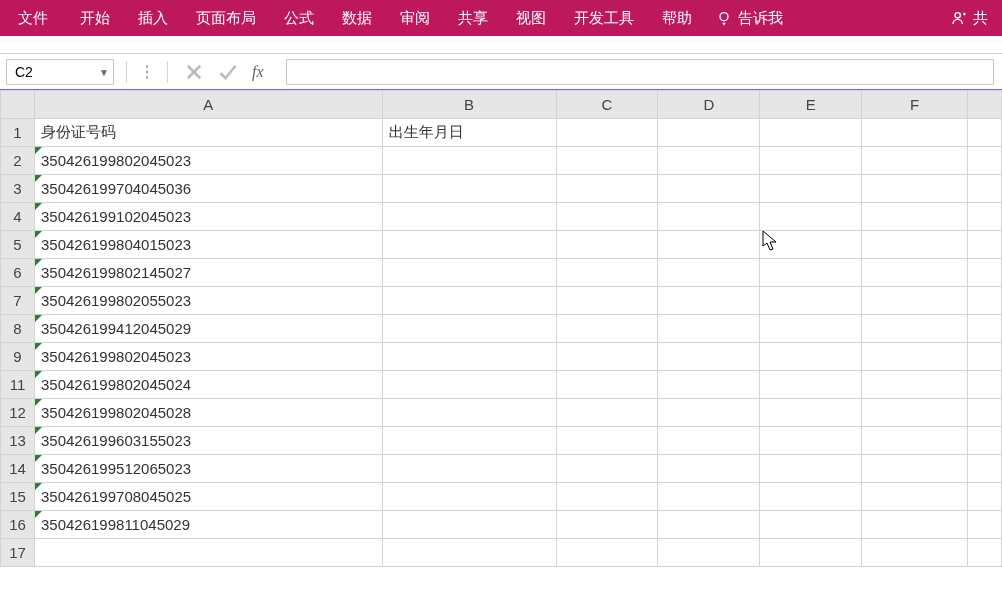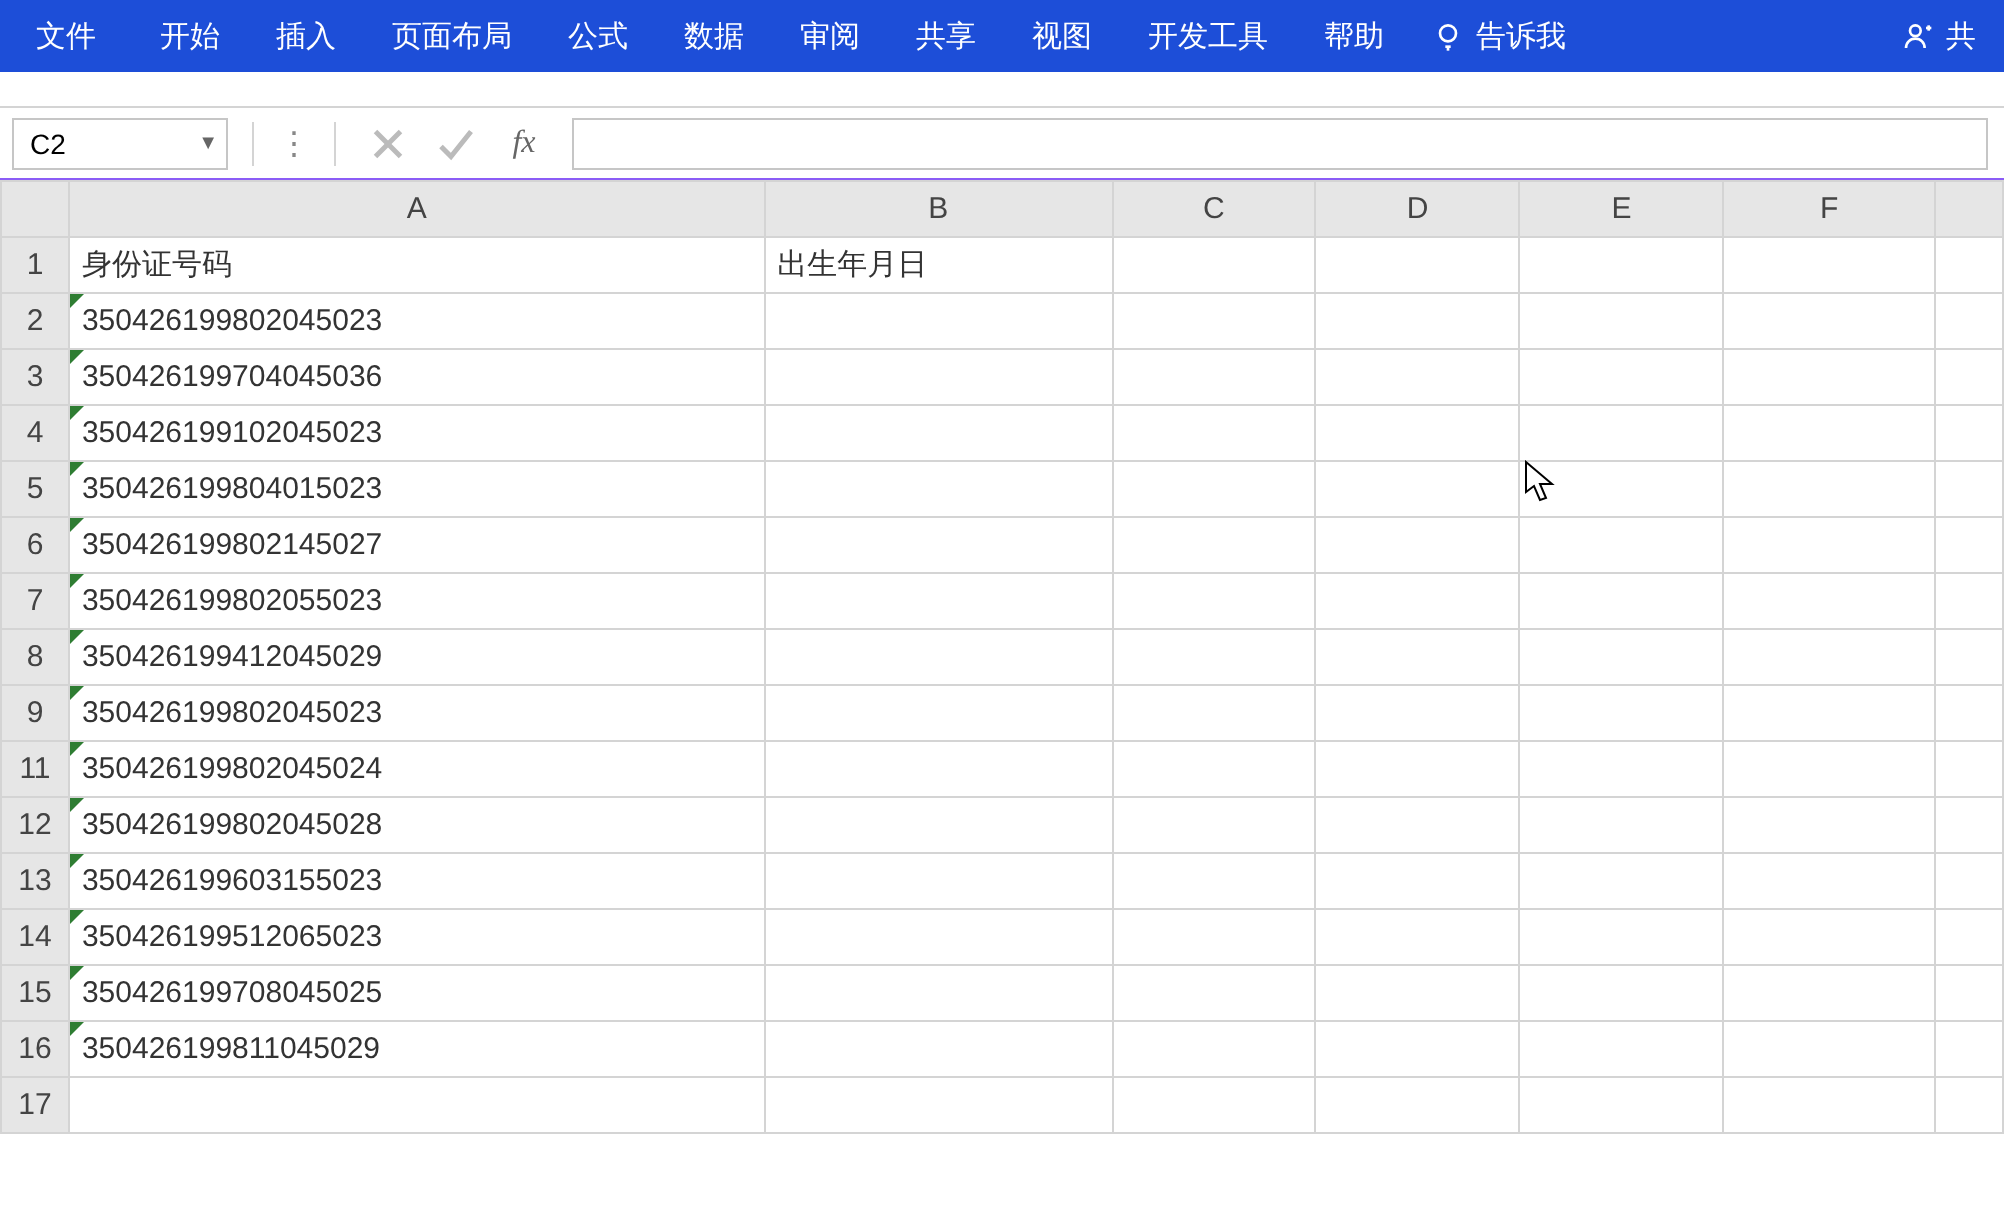--- a/index.html
+++ b/index.html
@@ -1,33 +1,33 @@
 <!DOCTYPE html>
 <html><head>
 <meta charset="utf-8">
 <style>
 * { box-sizing: border-box; margin: 0; padding: 0; }
 body { font-family: "Microsoft YaHei", Arial, sans-serif; font-size: 14px; background: #fff; overflow: hidden; width: 1002px; height: 608px; position: relative; }
 
-.ribbon { background: #1d4ed8; height: 36px; display: flex; align-items: center; padding: 0 8px; color: #fff; font-size: 15px; }
+.ribbon { background: #be185d; height: 36px; display: flex; align-items: center; padding: 0 8px; color: #fff; font-size: 15px; }
 .ribbon .tab { padding: 0 14px; height: 36px; display: flex; align-items: center; cursor: pointer; }
 .ribbon .tab:first-child { padding-left: 10px; padding-right: 18px; }
 .ribbon .tellme { display: flex; align-items: center; gap: 6px; padding: 0 10px; }
 .ribbon .share { display: flex; align-items: center; gap: 6px; padding: 0 6px; margin-left: auto; }
 .ribbon svg { width: 16px; height: 16px; }
 
 .blankbar { height: 18px; background: #fff; border-bottom: 1px solid #d4d4d4; }
 
 .fbar { height: 36px; display: flex; align-items: center; border-bottom: 1px solid #8b5cf6; background: #fff; }
 .namebox { width: 108px; height: 26px; margin: 0 6px; border: 1px solid #c6c6c6; display: flex; align-items: center; padding: 0 8px; font-size: 14px; position: relative; }
 .namebox .dd { position: absolute; right: 4px; top: 50%; transform: translateY(-50%); color: #666; font-size: 10px; }
 .fsep { width: 1px; height: 22px; background: #d4d4d4; margin: 0 6px; }
 .fdots { color: #888; padding: 0 6px; cursor: pointer; font-size: 16px; }
 .fxbtns { display: flex; align-items: center; gap: 14px; padding: 0 10px; }
-.fxbtn { width: 20px; height: 20px; display: flex; align-items: center; justify-content: center; color: #999; cursor: pointer; }
+.fxbtn { width: 20px; height: 20px; display: flex; align-items: center; color: #999; cursor: pointer; }
 .fx-label { font-style: italic; font-family: "Times New Roman", serif; font-size: 16px; color: #666; }
 .finput { flex: 1; height: 26px; border: 1px solid #c6c6c6; margin: 0 8px 0 4px; padding: 0 6px; outline: none; font-size: 14px; }
 
 .gridwrap { position: relative; height: 518px; overflow: hidden; }
 table.grid { border-collapse: collapse; table-layout: fixed; }
 .grid th, .grid td { border: 1px solid #d4d4d4; font-weight: normal; height: 28px; padding: 0 6px; background: #fff; overflow: hidden; white-space: nowrap; color: #333; font-size: 15px; }
 .grid th { background: #e6e6e6; text-align: center; color: #444; font-size: 15px; }
 .grid th.corner { background: #e6e6e6; width: 34px; }
 .grid th.rowhdr { width: 34px; text-align: center; padding: 0; }
 .grid td { text-align: left; position: relative; }

